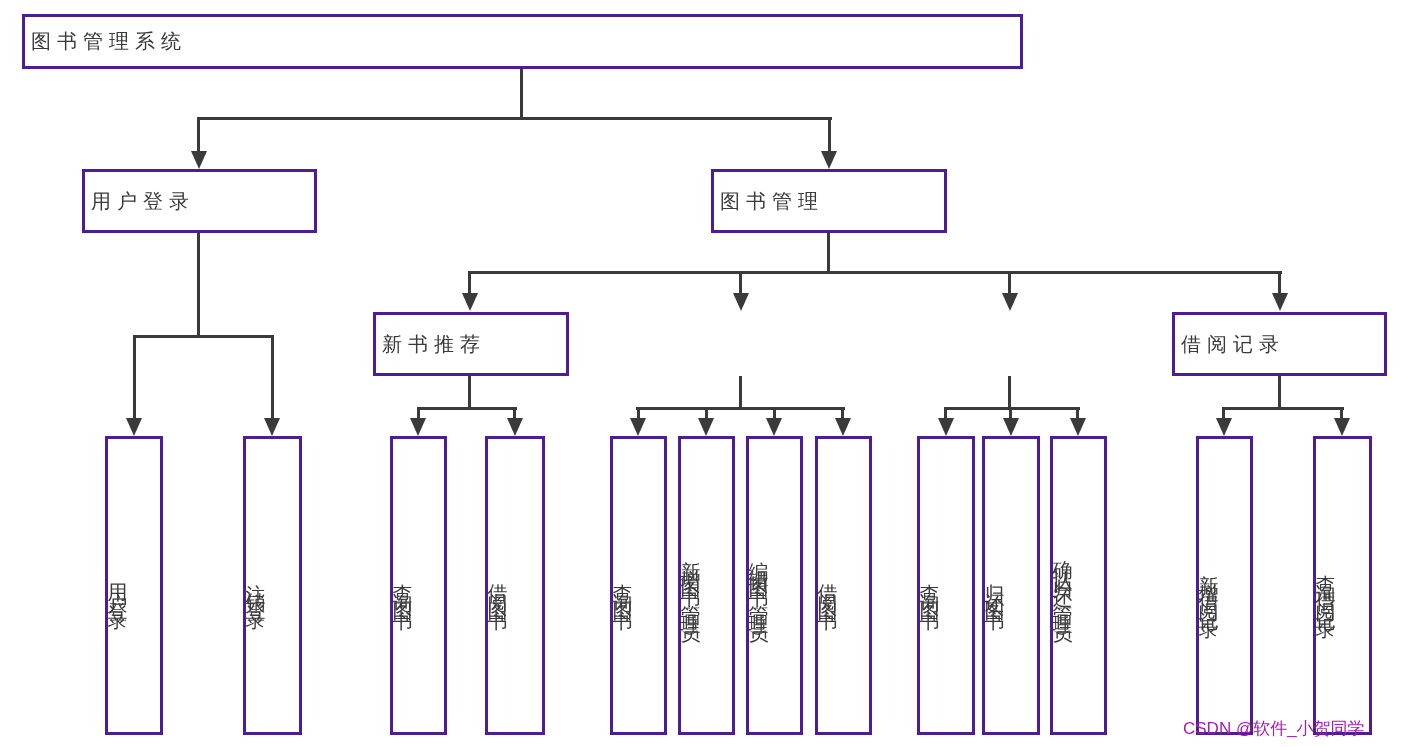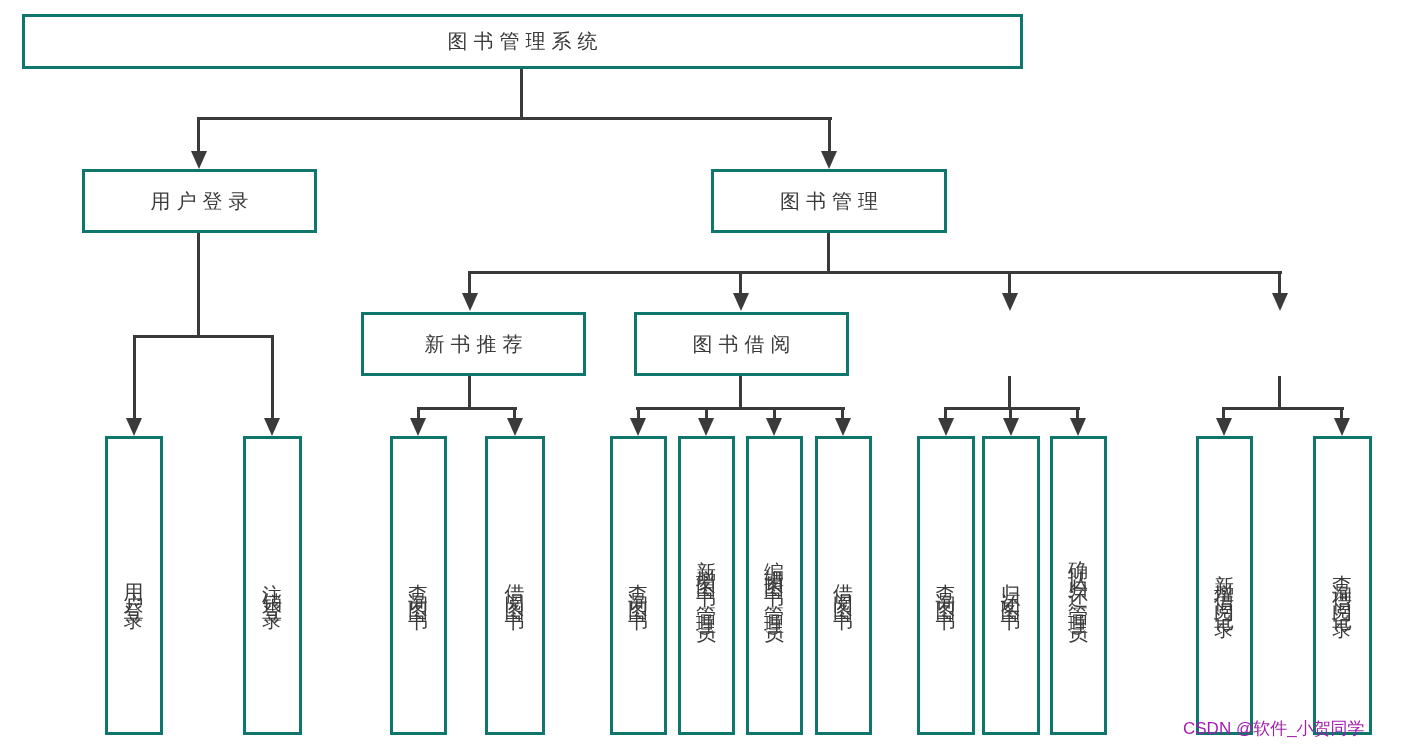--- a/index.html
+++ b/index.html
@@ -1,22 +1,22 @@
 <!DOCTYPE html>
 <html><head>
 <meta charset="utf-8">
 <style>
   html,body{margin:0;padding:0;background:#fff;}
   .stage{
     position:relative;width:1405px;height:747px;background:#ffffff;overflow:hidden;
     font-family:"Liberation Sans","DejaVu Sans",sans-serif;color:#333;
   }
   .node{
-    position:absolute;background:#fff;border:3px solid #0f766e;box-sizing:border-box;
-    display:flex;align-items:center;justify-content:center;
+    position:absolute;background:#fff;border:3px solid #4c1d95;box-sizing:border-box;
+    display:flex;align-items:center;justify-content:flex-start;
   }
   .hlabel{
     font-size:20px;letter-spacing:6px;text-indent:6px;color:#3a3a3a;white-space:nowrap;
   }
   .vlabel{
     writing-mode:vertical-rl;text-orientation:mixed;
     font-size:20px;letter-spacing:9px;line-height:1;color:#3a3a3a;
   }
   .vline,.hline{position:absolute;background:#3a3a3a;}
   .arrow{
@@ -38,25 +38,25 @@
     <span class="hlabel">图书管理系统</span>
   </div>
 
   <div class="node" style="left:82px;top:169px;width:235px;height:64px;">
     <span class="hlabel">用户登录</span>
   </div>
   <div class="node" style="left:711px;top:169px;width:236px;height:64px;">
     <span class="hlabel">图书管理</span>
   </div>
 
-  <div class="node" style="left:361px;top:312px;width:225px;height:64px;">
+  <div class="node" style="left:373px;top:312px;width:196px;height:64px;">
     <span class="hlabel">新书推荐</span>
   </div>
-  <div class="node" style="left:634px;top:312px;width:215px;height:64px;">
-    <span class="hlabel">图书借阅</span>
+  <div class="node" style="left:1172px;top:312px;width:215px;height:64px;">
+    <span class="hlabel">借阅记录</span>
   </div>
 
   <div class="node" style="left:105px;top:436px;width:58px;height:299px;">
     <span class="vlabel">用户登录</span>
   </div>
   <div class="node" style="left:243px;top:436px;width:59px;height:299px;">
     <span class="vlabel">注销登录</span>
   </div>
 
   <div class="node" style="left:390px;top:436px;width:57px;height:299px;">

